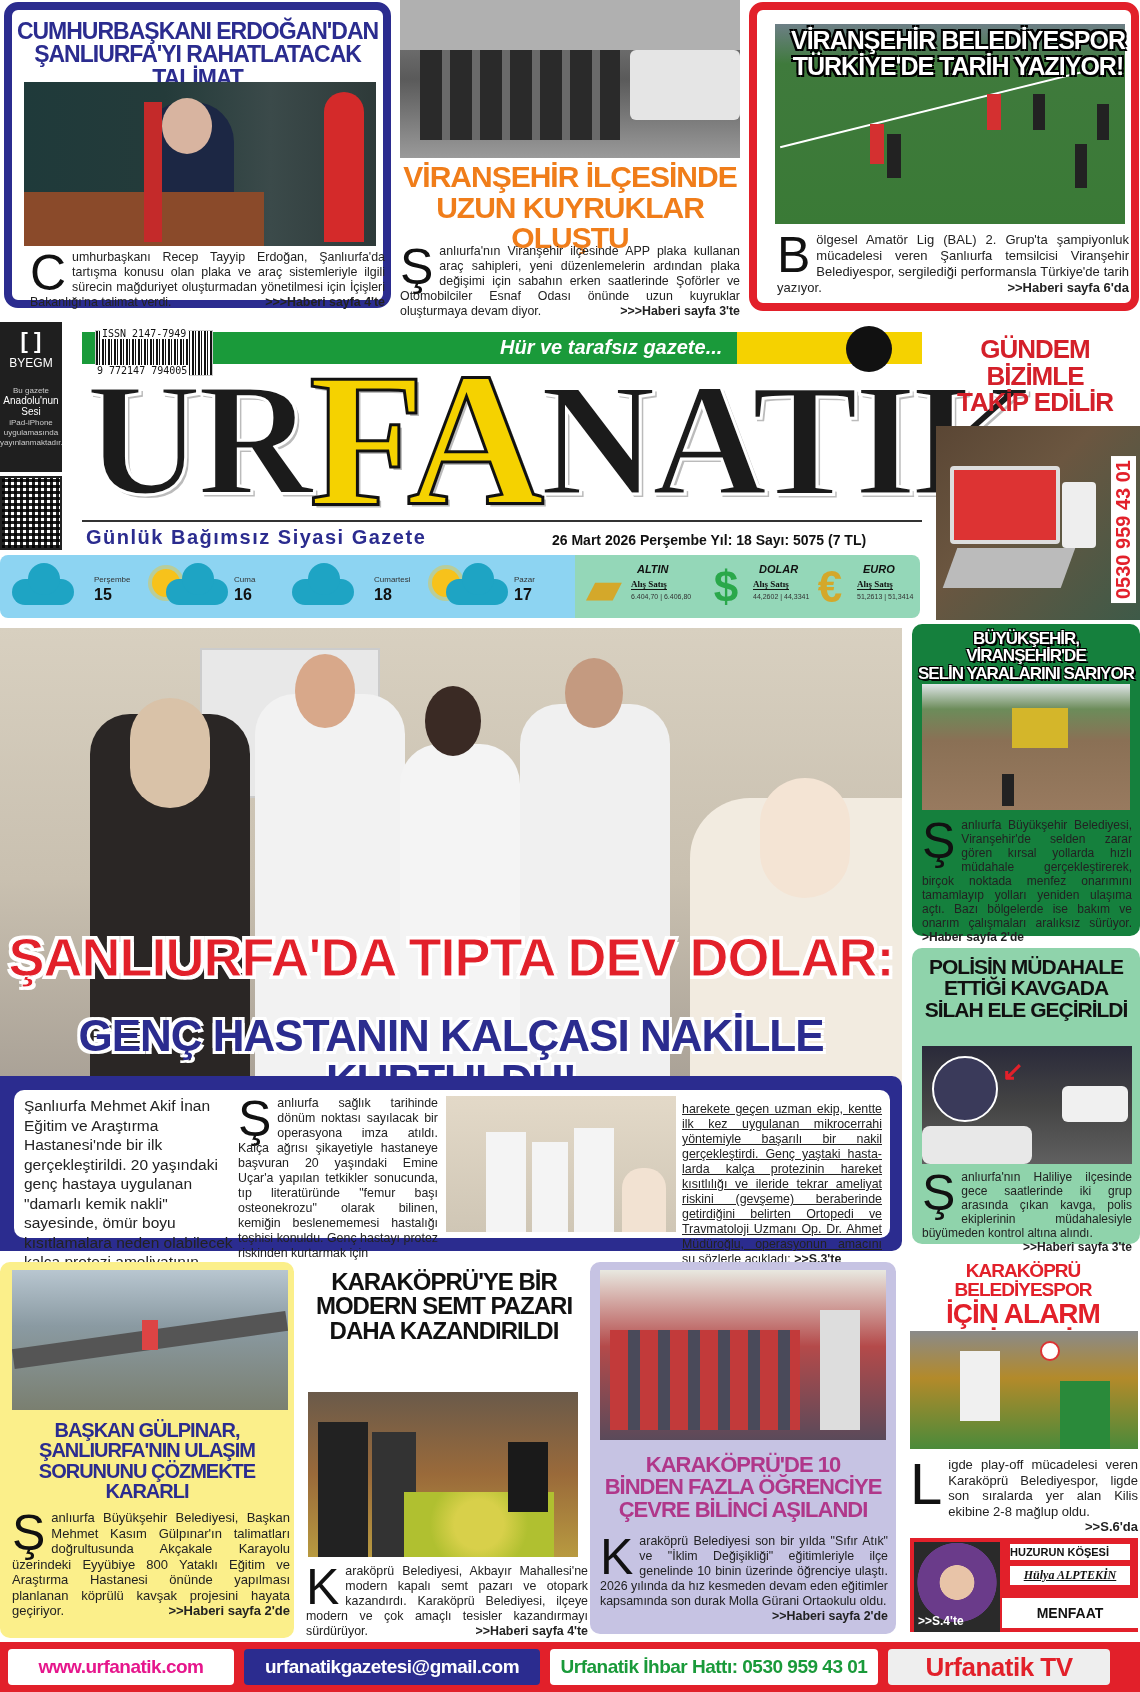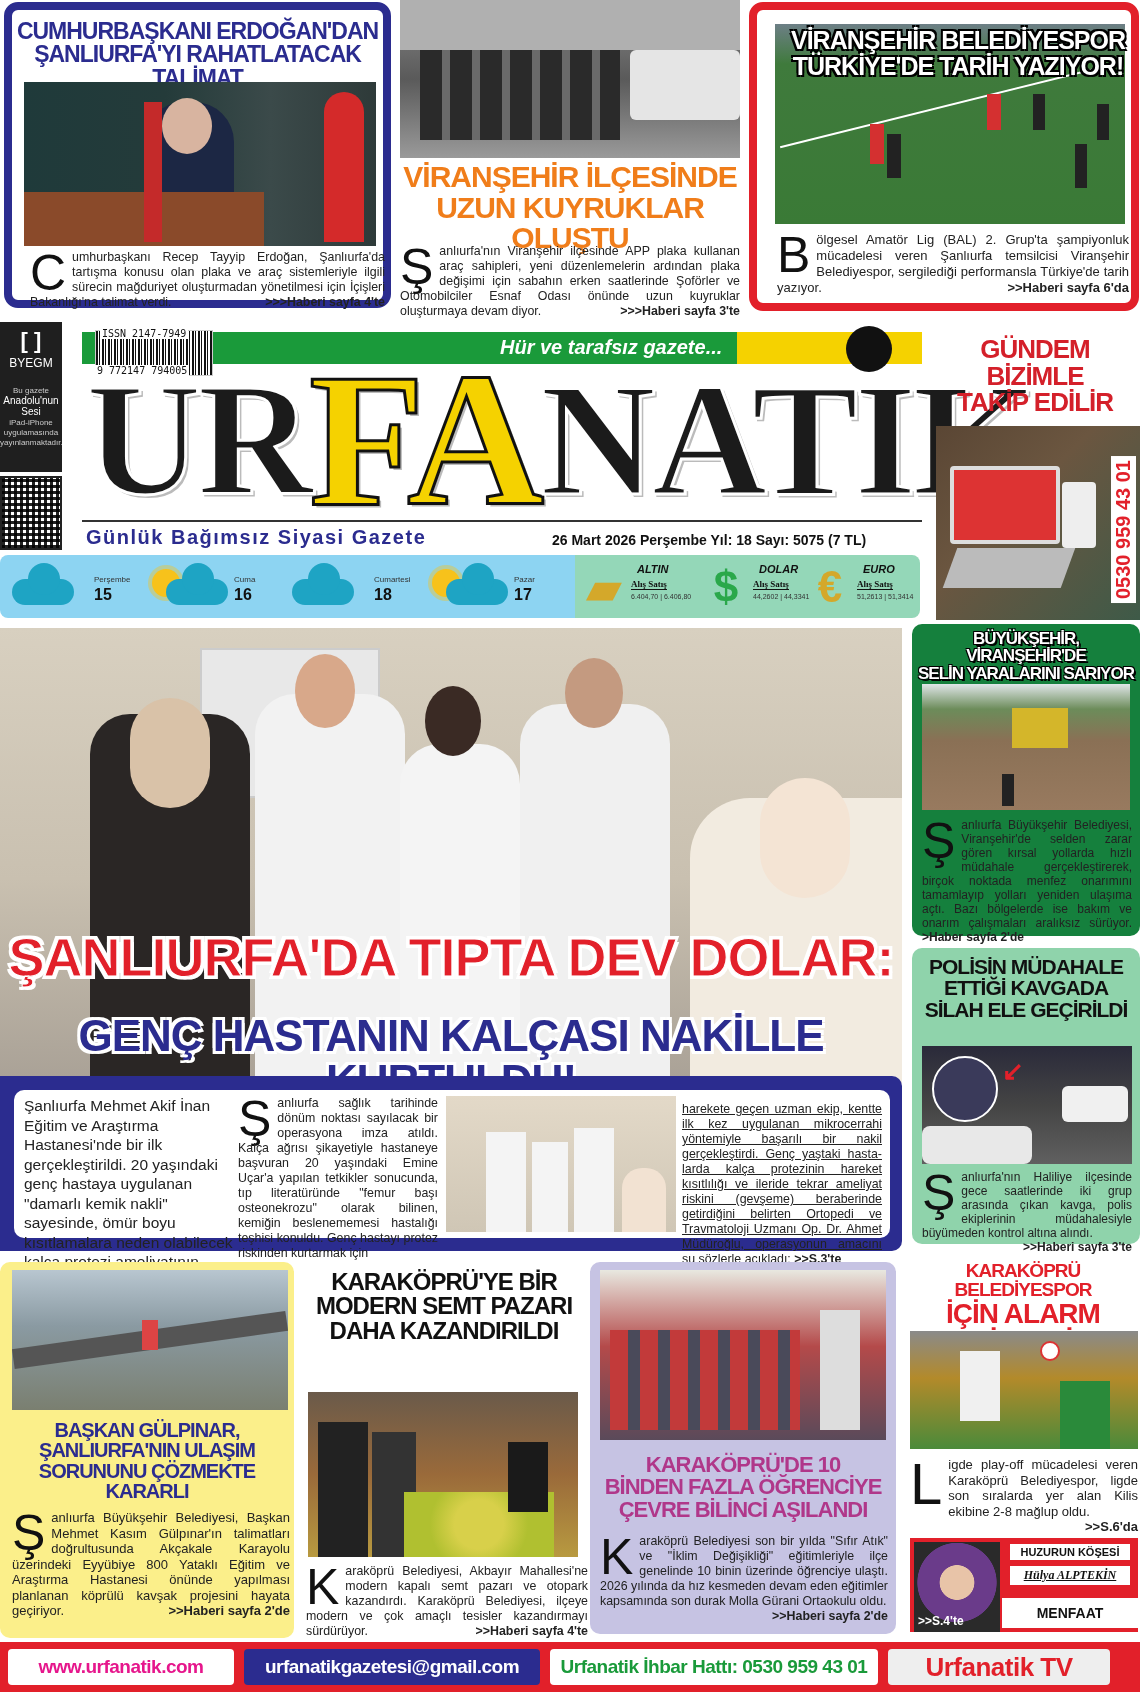--- a/index.html
+++ b/index.html
@@ -99,21 +99,21 @@
 
   #box-karakopru-spor { left: 906px; top: 1255px; width: 234px; height: 288px; }
   #box-karakopru-spor .title { position: absolute; left: 0; right: 0; top: 6px; color: #e2202a; font-size: 19px; }
   #box-karakopru-spor .title2 { font-size: 28px; }
   #box-karakopru-spor .photo { left: 4px; top: 76px; width: 228px; height: 118px; background: linear-gradient(180deg,#8a8a8a 0%,#b38a2a 40%,#4a8a3a 100%); }
   #box-karakopru-spor .text { position: absolute; left: 4px; top: 202px; width: 228px; font-size: 13px; line-height: 15.5px; }
 
   #column-ad { left: 910px; top: 1538px; width: 228px; height: 94px; background: #e2202a; }
   #column-ad .face { position: absolute; left: 4px; top: 4px; width: 86px; height: 90px; background: radial-gradient(circle at 50% 45%,#e8c4a8 0 26%,#6a3b8a 27% 60%,#2a2a2a 61%); }
   #column-ad .ref { position: absolute; left: 8px; bottom: 4px; color: #fff; font-size: 12px; font-weight: 700; }
-  #column-ad .k1 { position: absolute; left: 100px; top: 6px; width: 120px; background: #fff; font-size: 11px; font-weight: 700; text-align: center; padding: 2px 0; }
+  #column-ad .k1 { position: absolute; left: 100px; top: 6px; width: 120px; background: #fff; font-size: 11px; font-weight: 700; text-align: left; padding: 2px 0; }
   #column-ad .k2 { position: absolute; left: 100px; top: 28px; width: 120px; background: #fff; font-size: 12px; font-weight: 700; font-style: italic; font-family: "Liberation Serif", serif; text-decoration: underline; text-align: center; padding: 2px 0; }
   #column-ad .k3 { position: absolute; left: 92px; top: 60px; width: 136px; height: 30px; background: #fff; font-size: 14px; font-weight: 700; text-align: center; line-height: 30px; }
 
   
   #box-gulpinar { left: 0; top: 1262px; width: 294px; height: 376px; background: #fbef8a; border-radius: 10px; }
   #box-gulpinar .photo { left: 12px; top: 8px; width: 276px; height: 140px; background: linear-gradient(180deg,#b8c6d0 0%,#8a9aa2 40%,#7a7f70 100%); }
   #box-gulpinar .title { position: absolute; left: 0; right: 0; top: 158px; color: #2b2c8f; font-size: 20px; }
   #box-gulpinar .text { position: absolute; left: 12px; top: 248px; width: 278px; }
 
   #box-pazar { left: 300px; top: 1262px; width: 288px; height: 376px; }

